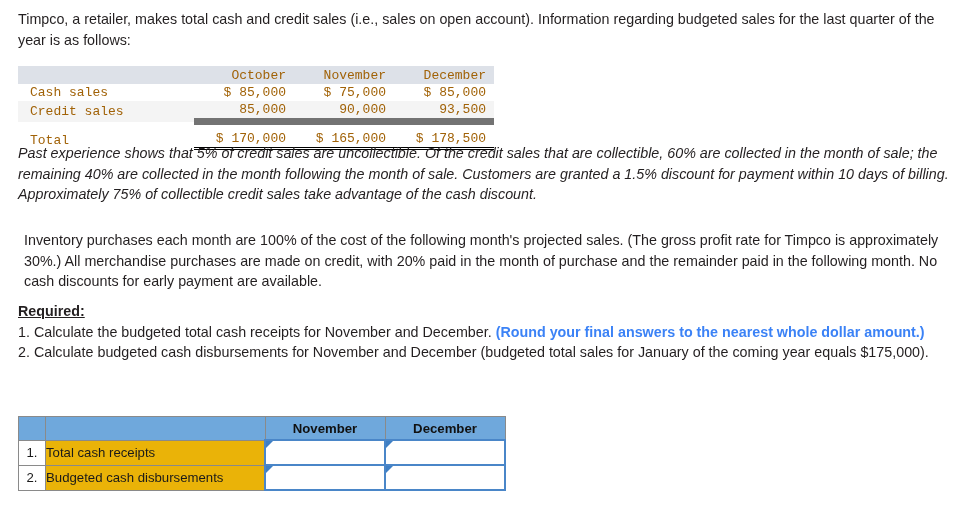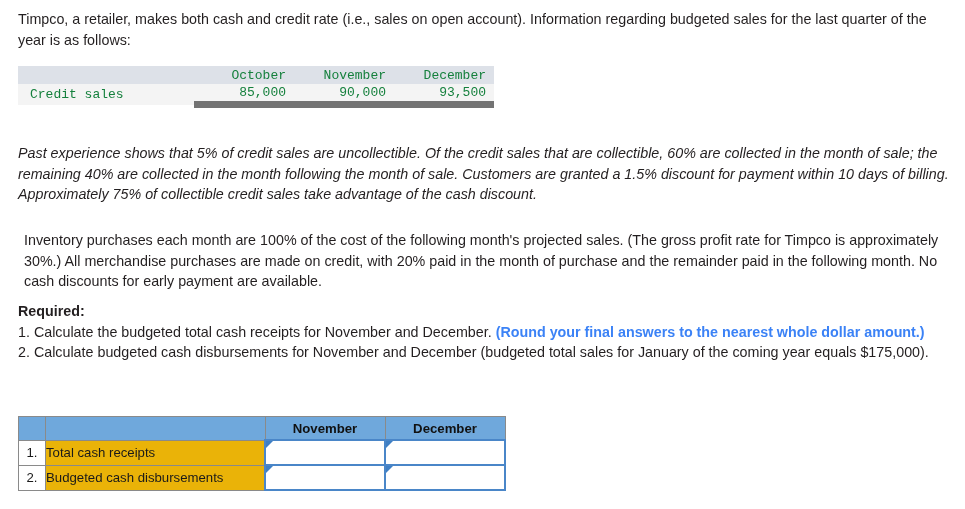--- a/index.html
+++ b/index.html
@@ -49,38 +49,39 @@
   }
   .required-block {
     position: absolute;
     left: 18px;
     top: 301px;
     width: 930px;
   }
   .req-heading {
     font-weight: bold;
     display: block;
+    text-decoration: underline;
   }
   .req-red {
     color: #3b82f6;
     font-weight: bold;
   }
 
   
   .sales-table-wrap {
     position: absolute;
     left: 18px;
     top: 66px;
   }
   table.sales {
     border-collapse: collapse;
     font-family: "Liberation Mono", "DejaVu Sans Mono", monospace;
     font-size: 13px;
     line-height: 17px;
-    color: #15803d;
+    color: #a16207;
   }
   table.sales th,
   table.sales td {
     padding: 0;
     white-space: pre;
     font-weight: normal;
   }
   table.sales .lbl {
     text-align: left;
     padding-left: 12px;
@@ -174,44 +175,56 @@
     height: 0;
     border-top: 7px solid #3f7fc4;
     border-right: 7px solid transparent;
   }
 </style>
 </head>
 <body>
 
 <div class="page">
 
-  <p class="prose intro">Timpco, a retailer, makes both cash and credit rate (i.e., sales on open account). Information regarding budgeted sales for the last quarter of the year is as follows:</p>
+  <p class="prose intro">Timpco, a retailer, makes total cash and credit sales (i.e., sales on open account). Information regarding budgeted sales for the last quarter of the year is as follows:</p>
 
   <div class="sales-table-wrap">
     <table class="sales">
       <thead>
         <tr>
           <th class="lbl"></th>
           <th class="num">October</th>
           <th class="num">November</th>
           <th class="num">December</th>
         </tr>
       </thead>
       <tbody>
+        <tr class="r-cash">
+          <td class="lbl">Cash sales</td>
+          <td class="num">$ 85,000</td>
+          <td class="num">$ 75,000</td>
+          <td class="num">$ 85,000</td>
+        </tr>
         <tr class="r-credit">
           <td class="lbl">Credit sales</td>
           <td class="num">85,000</td>
           <td class="num">90,000</td>
           <td class="num">93,500</td>
         </tr>
         <tr class="r-spacer">
           <td></td>
           <td></td>
           <td></td>
           <td></td>
+        </tr>
+        <tr class="r-total">
+          <td class="lbl">Total</td>
+          <td class="num">$ 170,000</td>
+          <td class="num">$ 165,000</td>
+          <td class="num">$ 178,500</td>
         </tr>
       </tbody>
     </table>
   </div>
 
   <p class="prose para-credit">Past experience shows that 5% of credit sales are uncollectible. Of the credit sales that are collectible, 60% are collected in the month of sale; the remaining 40% are collected in the month following the month of sale. Customers are granted a 1.5% discount for payment within 10 days of billing. Approximately 75% of collectible credit sales take advantage of the cash discount.</p>
 
   <p class="prose para-inventory">Inventory purchases each month are 100% of the cost of the following month's projected sales. (The gross profit rate for Timpco is approximately 30%.) All merchandise purchases are made on credit, with 20% paid in the month of purchase and the remainder paid in the following month. No cash discounts for early payment are available.</p>
 
   <div class="prose required-block">

